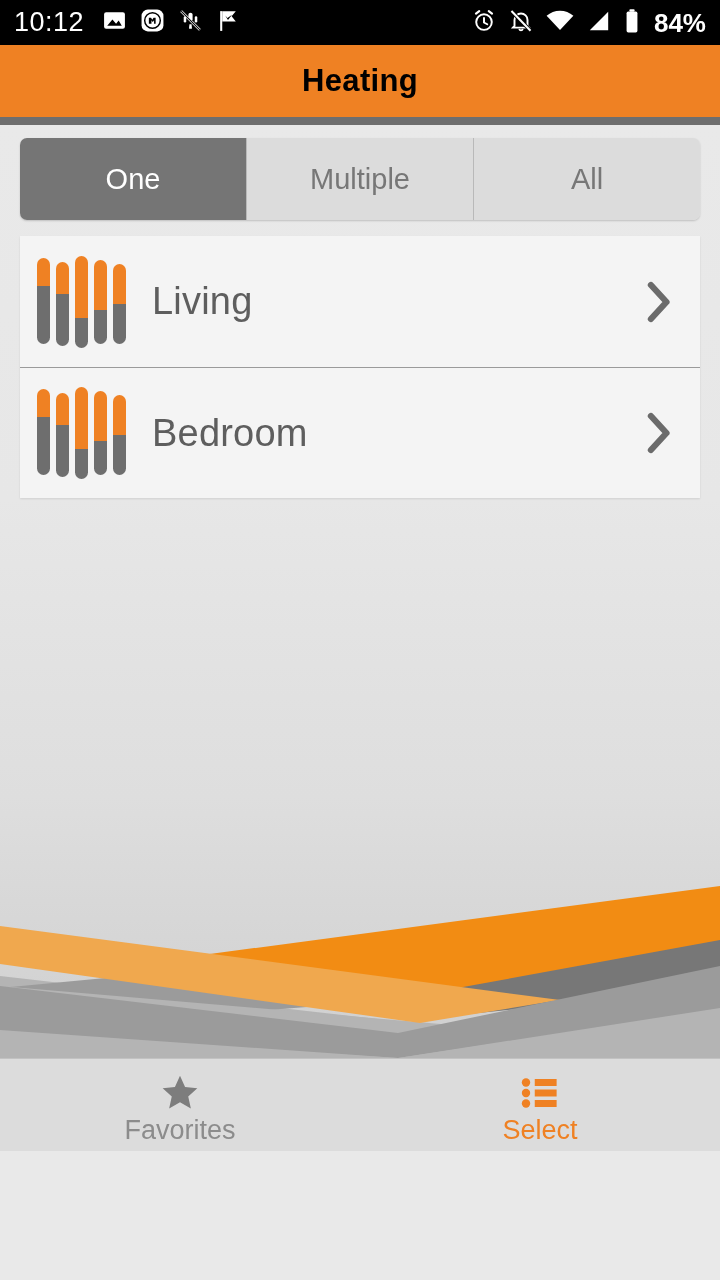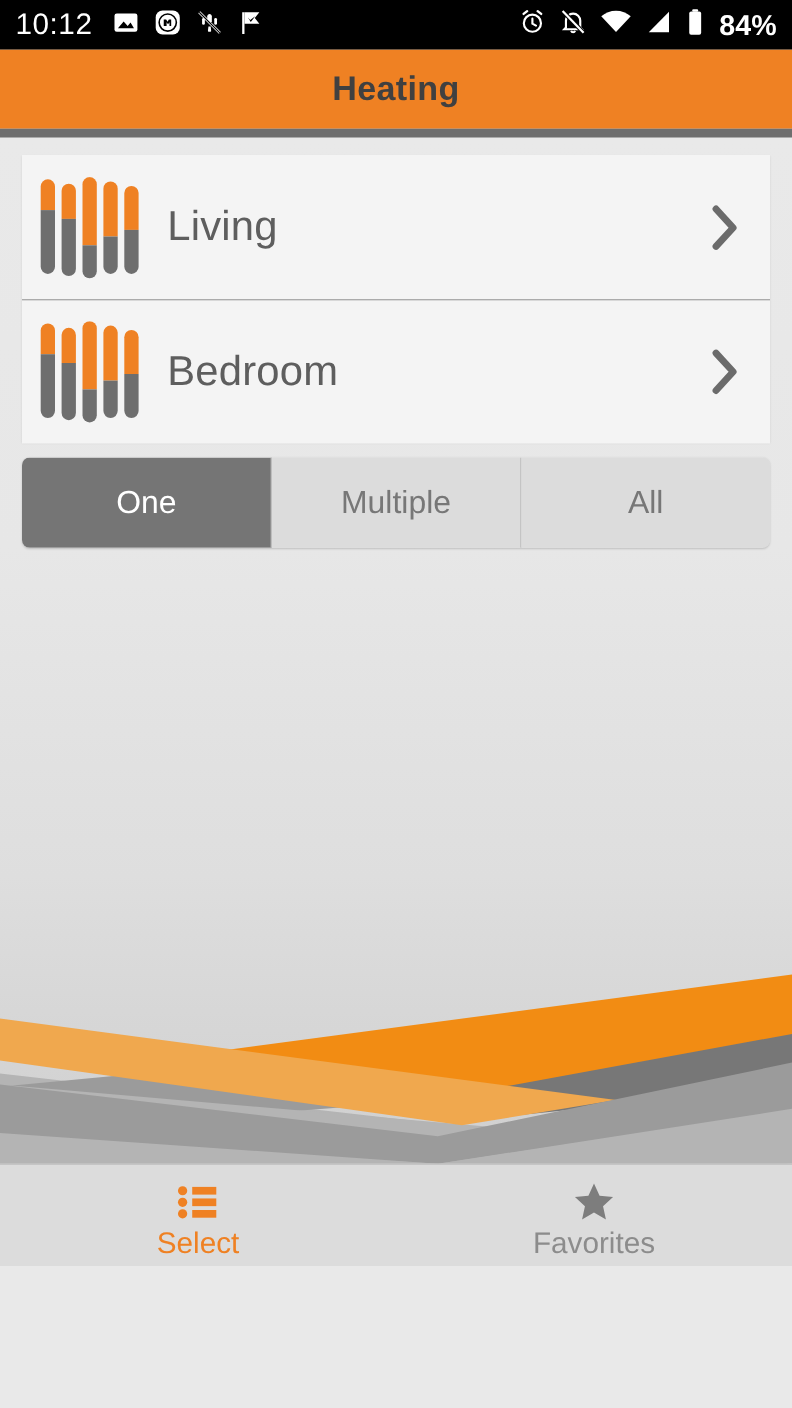--- a/index.html
+++ b/index.html
@@ -24,21 +24,21 @@
   #status-right { margin-left:auto; display:flex; align-items:center; gap:11px; }
   #battery-pct { font-size:26px; font-weight:700; margin-left:2px; line-height:1; }
   .sb-ico { display:block; }
 
   
   #app-bar {
     flex:0 0 72px; background:#ef8123; position:relative; z-index:20;
     display:flex; align-items:center; justify-content:center;
   }
   #app-title {
-    color:#404040; font-size:31px; font-weight:bold; letter-spacing:.3px;
+    color:#000000; font-size:31px; font-weight:bold; letter-spacing:.3px;
   }
   #app-bar-underline { flex:0 0 8px; background:#6e6e6e; position:relative; z-index:20; }
 
   
   #content {
     flex:1 1 auto; position:relative; overflow:hidden;
     background:linear-gradient(to bottom,#e9e9e9 0%,#e7e7e7 40%,#dedede 72%,#cfcfcf 100%);
   }
 
   
@@ -185,20 +185,26 @@
       <polygon points="0,72 720,148 720,200 0,200" fill="#b4b4b4" opacity="0"></polygon>
       <polygon points="180,100 720,28 720,82 430,135" fill="#f28c13"></polygon>
       <polygon points="0,70 720,142 0,142" fill="#f0a84e" opacity="0"></polygon>
       <polygon points="0,68 560,142 420,165 0,106" fill="#f0a84e"></polygon>
       <polygon points="0,106 420,165 560,142 720,170 720,200 0,200" fill="#b4b4b4" opacity="0"></polygon>
       <polygon points="0,118 398,170 720,110 720,145 398,196 0,150" fill="#9b9b9b" opacity="0"></polygon>
       <polygon points="0,128 398,175 720,108 720,152 398,200 0,176" fill="#9b9b9b"></polygon>
       <polygon points="0,172 398,200 720,150 720,200 0,200" fill="#b4b4b4"></polygon>
     </svg>
 
+    <div id="segmented">
+      <div class="seg active">One</div>
+      <div class="seg">Multiple</div>
+      <div class="seg">All</div>
+    </div>
+
     <div id="room-list">
 
       <div class="room-row">
         <div class="room-icon">
           <svg width="94" height="92" viewBox="0 0 94 92">
             <defs>
               <clipPath id="b1">
                   <rect x="2" y="2" width="13" height="86" rx="6.5"></rect>
                 </clipPath>
               <clipPath id="b2">
@@ -288,49 +294,43 @@
         </div>
         <div class="room-label">Bedroom</div>
         <div class="chevron">
           <svg width="34" height="50" viewBox="0 0 24 34">
               <path d="M7 5l11 12L7 29" fill="none" stroke="#6b6b6b" stroke-width="4.4" stroke-linecap="round" stroke-linejoin="round"></path>
             </svg>
         </div>
       </div>
 
     </div>
-
-    <div id="segmented">
-      <div class="seg active">One</div>
-      <div class="seg">Multiple</div>
-      <div class="seg">All</div>
-    </div>
   </div>
 
   <div id="bottom-nav">
+
+    <div class="nav-item">
+      <div class="nav-icon">
+        <svg width="44" height="42" viewBox="0 0 24 24">
+            <path d="M12 2.2l2.9 6.4 7 .7-5.2 4.7 1.5 6.9L12 17.3 5.8 20.9l1.5-6.9L2.1 9.3l7-.7z" fill="#7d7d7d"></path>
+          </svg>
+      </div>
+      <div class="nav-label">Favorites</div>
+    </div>
 
     <div class="nav-item active">
       <div class="nav-icon">
         <svg width="44" height="42" viewBox="0 0 24 24">
           <circle cx="4" cy="6" r="2.4" fill="#ef8123"></circle>
           <circle cx="4" cy="12" r="2.4" fill="#ef8123"></circle>
           <circle cx="4" cy="18" r="2.4" fill="#ef8123"></circle>
           <rect x="9" y="4" width="12.5" height="4" fill="#ef8123"></rect>
           <rect x="9" y="10" width="12.5" height="4" fill="#ef8123"></rect>
           <rect x="9" y="16" width="12.5" height="4" fill="#ef8123"></rect>
         </svg>
       </div>
       <div class="nav-label">Select</div>
     </div>
 
-    <div class="nav-item">
-      <div class="nav-icon">
-        <svg width="44" height="42" viewBox="0 0 24 24">
-            <path d="M12 2.2l2.9 6.4 7 .7-5.2 4.7 1.5 6.9L12 17.3 5.8 20.9l1.5-6.9L2.1 9.3l7-.7z" fill="#7d7d7d"></path>
-          </svg>
-      </div>
-      <div class="nav-label">Favorites</div>
-    </div>
-
 
 
   </div>
 </div>
 
 </body></html>

